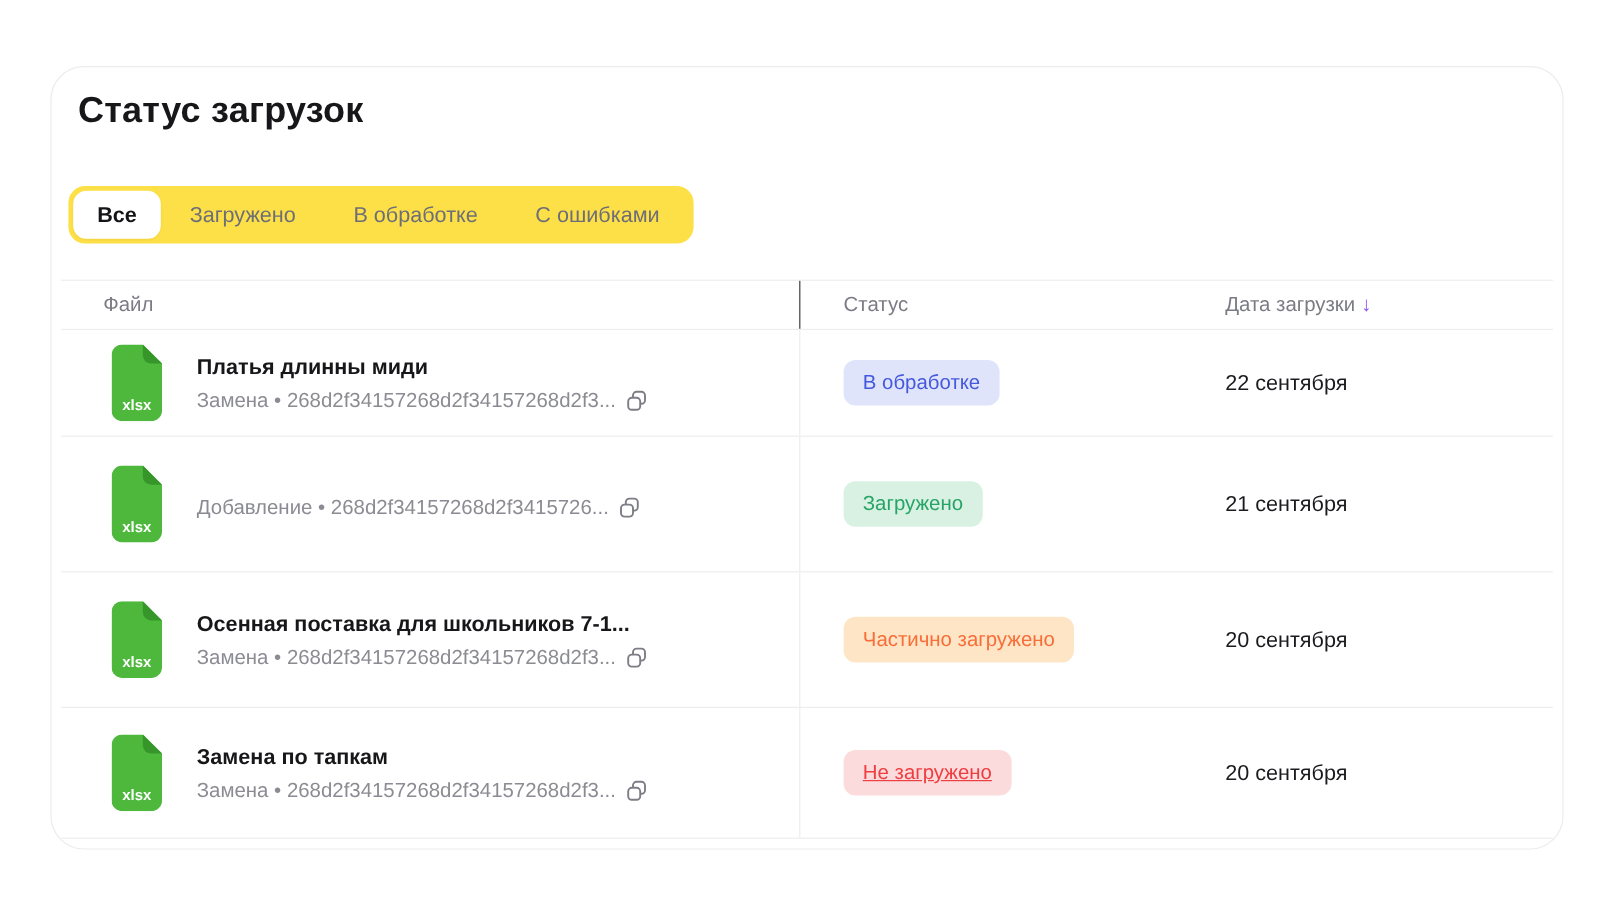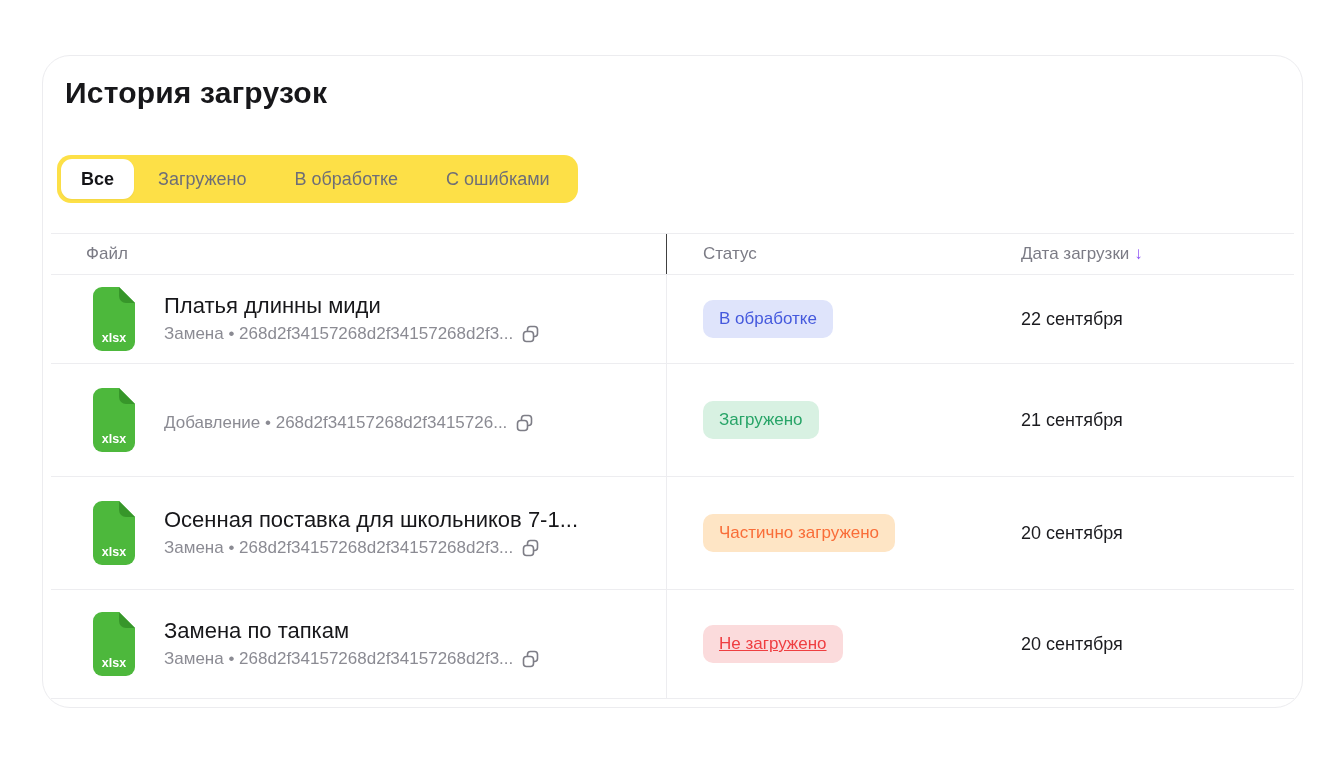--- a/index.html
+++ b/index.html
@@ -79,23 +79,23 @@
   .cell-file {
     display: flex;
     align-items: center;
     gap: 29px;
     padding-left: 42px;
     overflow: hidden;
   }
   .file-icon { flex: 0 0 auto; width: 42px; height: 64px; }
   .file-text { min-width: 0; }
   .file-title {
-    font-size: 22px;
+    font-size: 18px;
     line-height: 24px;
-    font-weight: 400;
+    font-weight: 700;
     color: #17171a;
     white-space: nowrap;
   }
   .file-sub {
     display: flex;
     align-items: center;
     gap: 7px;
     margin-top: 6px;
     font-size: 17px;
     color: #8b8b93;
@@ -125,21 +125,21 @@
     display: flex;
     align-items: center;
     font-size: 18px;
     color: #1b1b1f;
   }
 </style>
 </head>
 <body>
 
 <div class="card">
-  <h1 class="page-title">История загрузок</h1>
+  <h1 class="page-title">Статус загрузок</h1>
 
   <div class="tabs">
     <div class="tab active">Все</div>
     <div class="tab">Загружено</div>
     <div class="tab">В обработке</div>
     <div class="tab">С ошибками</div>
   </div>
 
   <div class="table">
     <div class="t-head">

